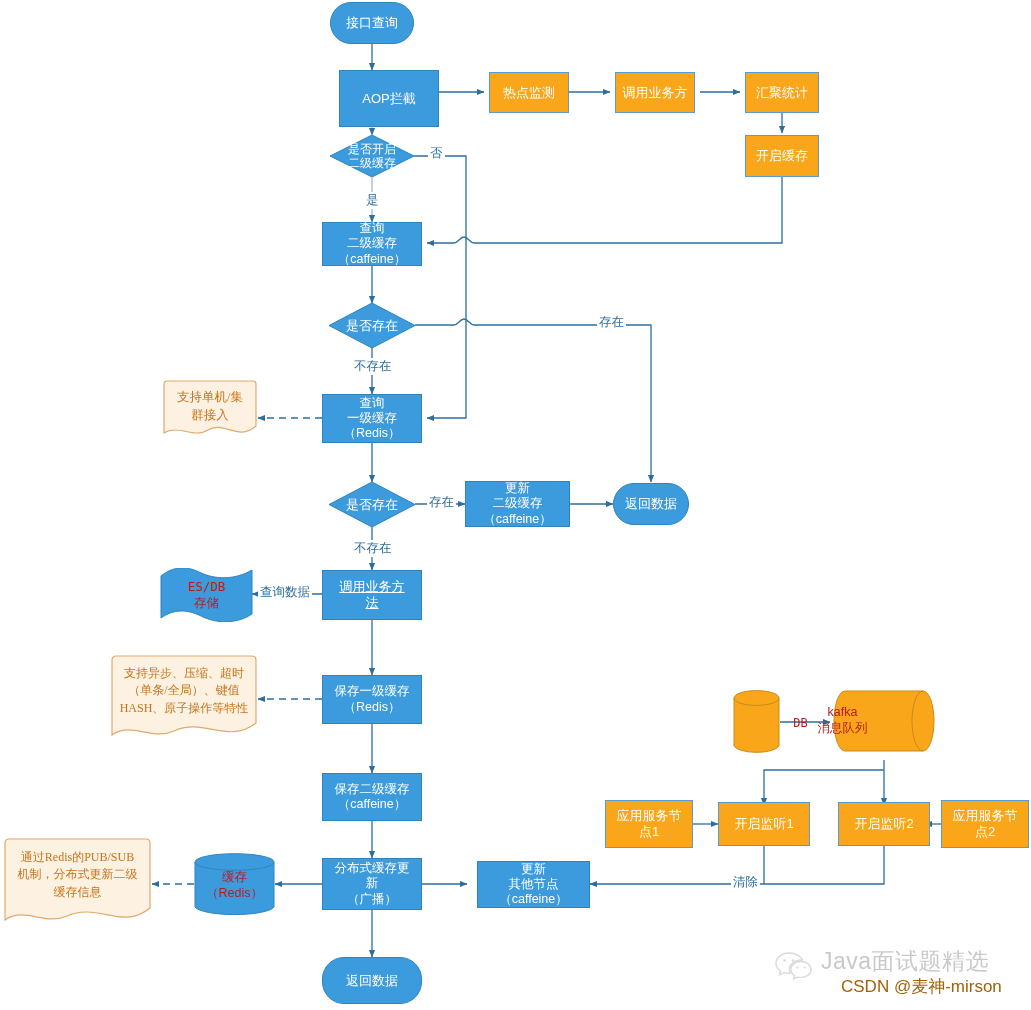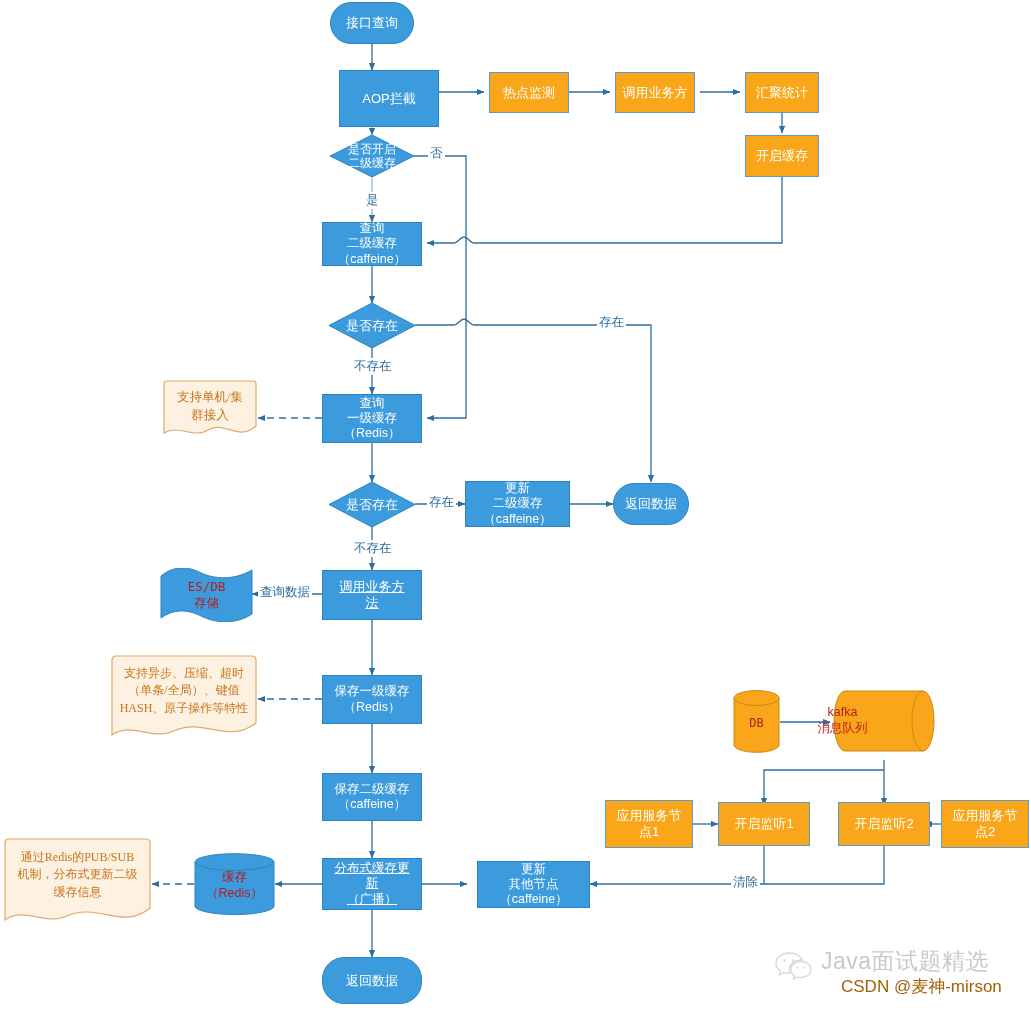--- a/index.html
+++ b/index.html
@@ -190,21 +190,21 @@
              C118,90 94,62 64,76 C42,86 20,66 2,80 Z" fill="#FDF1E2" stroke="#E0A96D" stroke-width="1.2"></path>
   </svg>
 </div>
 <div class="note" style="left:110px;top:657px;width:148px;height:68px;font-size:12px;">支持异步、压缩、超时
 （单条/全局）、键值
 HASH、原子操作等特性</div>
 
 <div class="node blue" style="left:322px;top:773px;width:100px;height:48px;font-size:12.5px;">保存二级缓存
 （caffeine）</div>
 
-<div class="node blue" style="left:322px;top:858px;width:100px;height:52px;font-size:12.5px;text-decoration:underline;">分布式缓存更
+<div class="node blue" style="left:322px;top:858px;width:100px;height:52px;font-size:12.5px;">分布式缓存更
 新
 （广播）</div>
 
 <div style="position:absolute;left:194px;top:853px;width:81px;height:63px;">
   <svg width="81" height="63" viewBox="0 0 81 63">
     <path d="M1,9 L1,54 A40,9 0 0 0 80,54 L80,9 Z" fill="#3C9BDC" stroke="#2E84BE" stroke-width="1"></path>
     <ellipse cx="40.5" cy="9" rx="39.5" ry="8.3" fill="#3C9BDC" stroke="#2E84BE" stroke-width="1"></ellipse>
   </svg>
 </div>
 <div class="shp-txt" style="left:194px;top:858px;width:81px;height:56px;white-space:pre-line;font-size:12.5px;">缓存
@@ -225,21 +225,21 @@
 （caffeine）</div>
 
 <div class="node blue term" style="left:322px;top:957px;width:100px;height:47px;">返回数据</div>
 
 <div style="position:absolute;left:733px;top:690px;width:47px;height:65px;">
   <svg width="47" height="65" viewBox="0 0 47 65">
     <path d="M1,8 L1,56 A23,8 0 0 0 46,56 L46,8 Z" fill="#F9A61A" stroke="#C98A18" stroke-width="1"></path>
     <ellipse cx="23.5" cy="8" rx="22.5" ry="7.4" fill="#F9A61A" stroke="#C98A18" stroke-width="1"></ellipse>
   </svg>
 </div>
-<div class="shp-txt mono" style="left:733px;top:694px;width:47px;height:58px;font-size:12px;">DB</div>
+<div class="shp-txt mono" style="left:733px;top:694px;width:47px;height:58px;font-size:12px;padding-left:44px;">DB</div>
 
 <div style="position:absolute;left:833px;top:690px;width:102px;height:62px;">
   <svg width="102" height="62" viewBox="0 0 102 62">
     <path d="M12,1 L90,1 A11,30 0 0 1 90,61 L12,61 A11,30 0 0 1 12,1 Z" fill="#F9A61A" stroke="#C98A18" stroke-width="1"></path>
     <path d="M90,1 A11,30 0 0 0 90,61" fill="none" stroke="#C98A18" stroke-width="1"></path>
   </svg>
 </div>
 <div class="shp-txt" style="left:795px;top:690px;width:95px;height:62px;white-space:pre-line;font-size:12.5px;">kafka
 消息队列</div>
 

